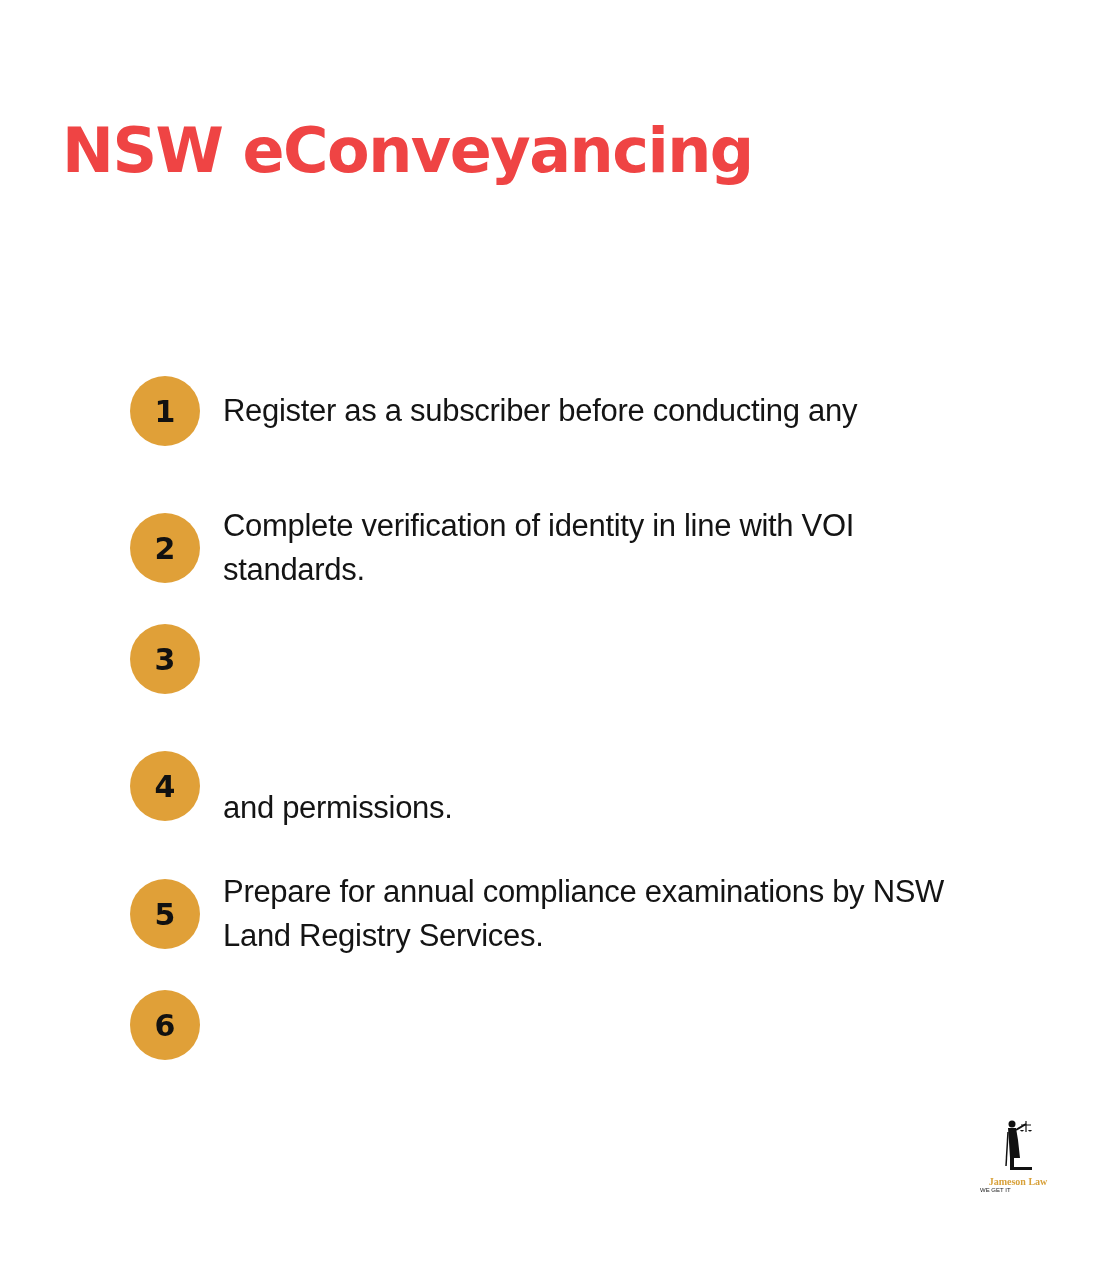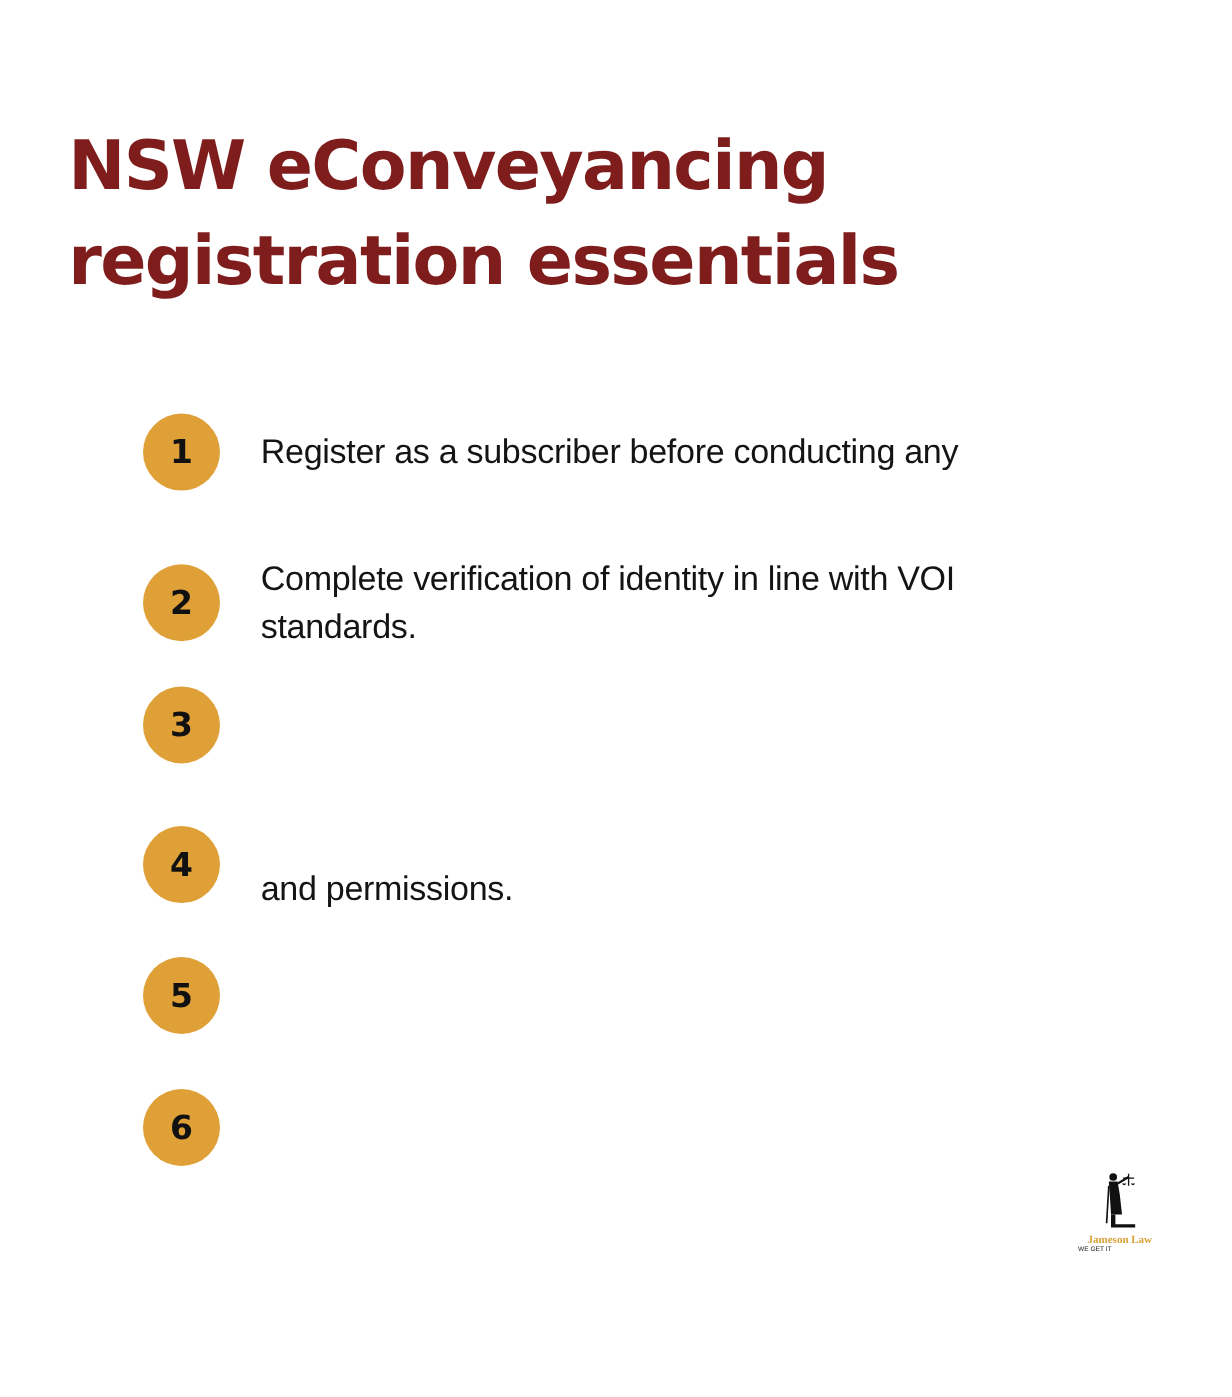--- a/index.html
+++ b/index.html
@@ -4,45 +4,44 @@
 <style>
   html, body { margin: 0; padding: 0; }
   body {
     width: 1120px; height: 1270px; background: #ffffff;
     font-family: "DejaVu Sans", "Liberation Sans", sans-serif;
     color: #111111; position: relative; overflow: hidden;
   }
   .title {
     position: absolute; left: 62px; top: 108px; margin: 0;
     font-family: "DejaVu Sans", sans-serif; font-weight: bold;
-    font-size: 62px; line-height: 86px; letter-spacing: -1.5px; color: #7f1d1d;
+    font-size: 62px; line-height: 86px; letter-spacing: -1.5px; color: #ef4444;
   }
   .steps { position: absolute; left: 130px; top: 0; width: 960px; }
   .step { position: absolute; left: 0; display: flex; align-items: center; width: 960px; }
   .badge {
     width: 70px; height: 70px; border-radius: 50%; background: #E0A038;
     display: flex; align-items: center; justify-content: center;
     font-family: "DejaVu Sans", sans-serif; font-weight: bold; font-size: 30px; color: #111;
     flex: 0 0 70px;
   }
   .text {
-    margin-left: 37px; font-family: "Liberation Sans", sans-serif;
+    margin-left: 23px; font-family: "Liberation Sans", sans-serif;
     font-size: 31px; line-height: 44px; color: #141414; letter-spacing: -0.3px;
   }
-  .logo { position: absolute; left: 978px; top: 1064px; width: 80px; text-align: center; }
+  .logo { position: absolute; left: 978px; top: 1118px; width: 80px; text-align: center; }
   .logo svg { display: block; margin: 0 auto; }
   .logo-name { font-family: "Liberation Serif", serif; font-weight: bold; font-size: 10px; color: #D8A13A; line-height: 11px; margin-top: 2px; }
   .logo-tag { font-family: "Liberation Sans", sans-serif; font-size: 6px; color: #222; line-height: 7px; text-align: left; padding-left: 2px; }
 </style>
 </head>
 <body>
 
 <h1 class="title">
   <span>NSW eConveyancing</span><br>
-  <span>registration essentials</span>
 </h1>
 
 <div class="steps">
   <div class="step" style="top:376px">
     <div class="badge">1</div>
     <div class="text">
       <span>Register as a subscriber before conducting any</span><br>
     </div>
   </div>
   <div class="step" style="top:504px">
@@ -57,20 +56,24 @@
   </div>
   <div class="step" style="top:742px">
     <div class="badge">4</div>
     <div class="text">
       <br>
       <span>and permissions.</span>
     </div>
   </div>
   <div class="step" style="top:870px">
     <div class="badge">5</div>
+    <div class="text">
+      <span>Prepare for annual compliance examinations by NSW</span><br>
+      <span>Land Registry Services.</span>
+    </div>
   </div>
   <div class="step" style="top:990px">
     <div class="badge">6</div>
   </div>
 </div>
 
 <div class="logo">
   <svg width="40" height="56" viewBox="0 0 40 56">
     <circle cx="14" cy="6" r="3.5" fill="#111"></circle>
     <path d="M10 10 L18 10 L20 22 L22 40 L12 40 L11 24 Z" fill="#111"></path>

